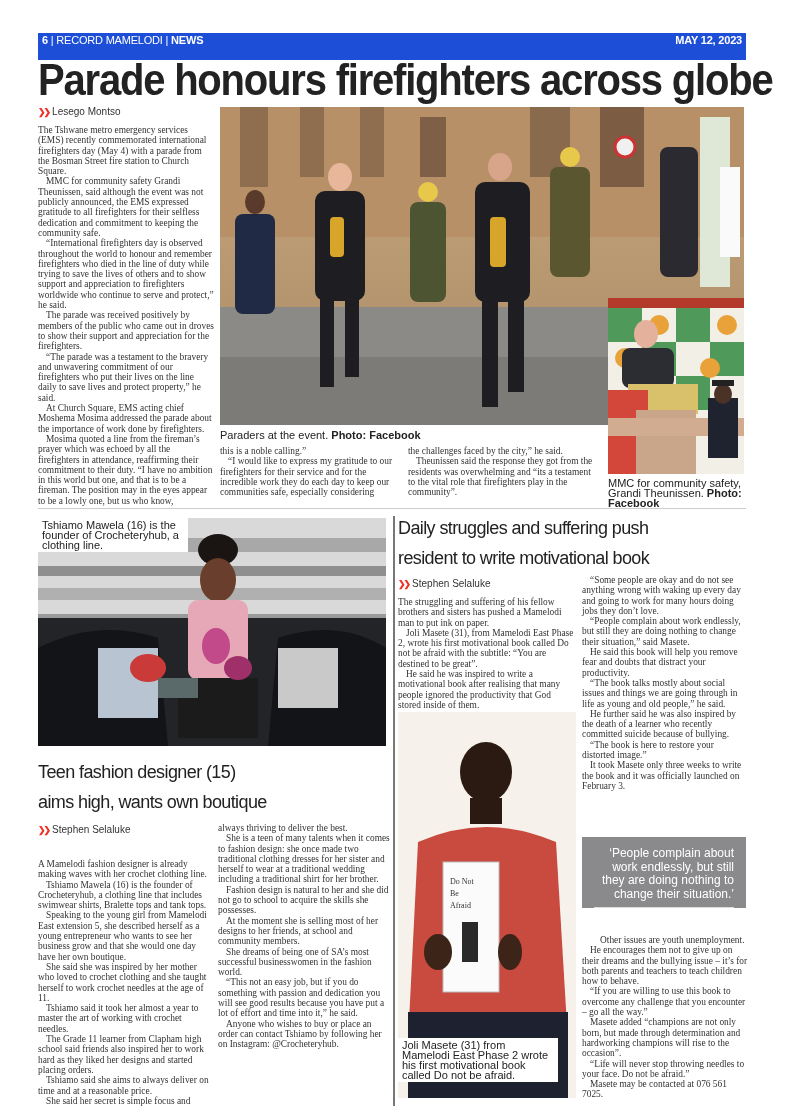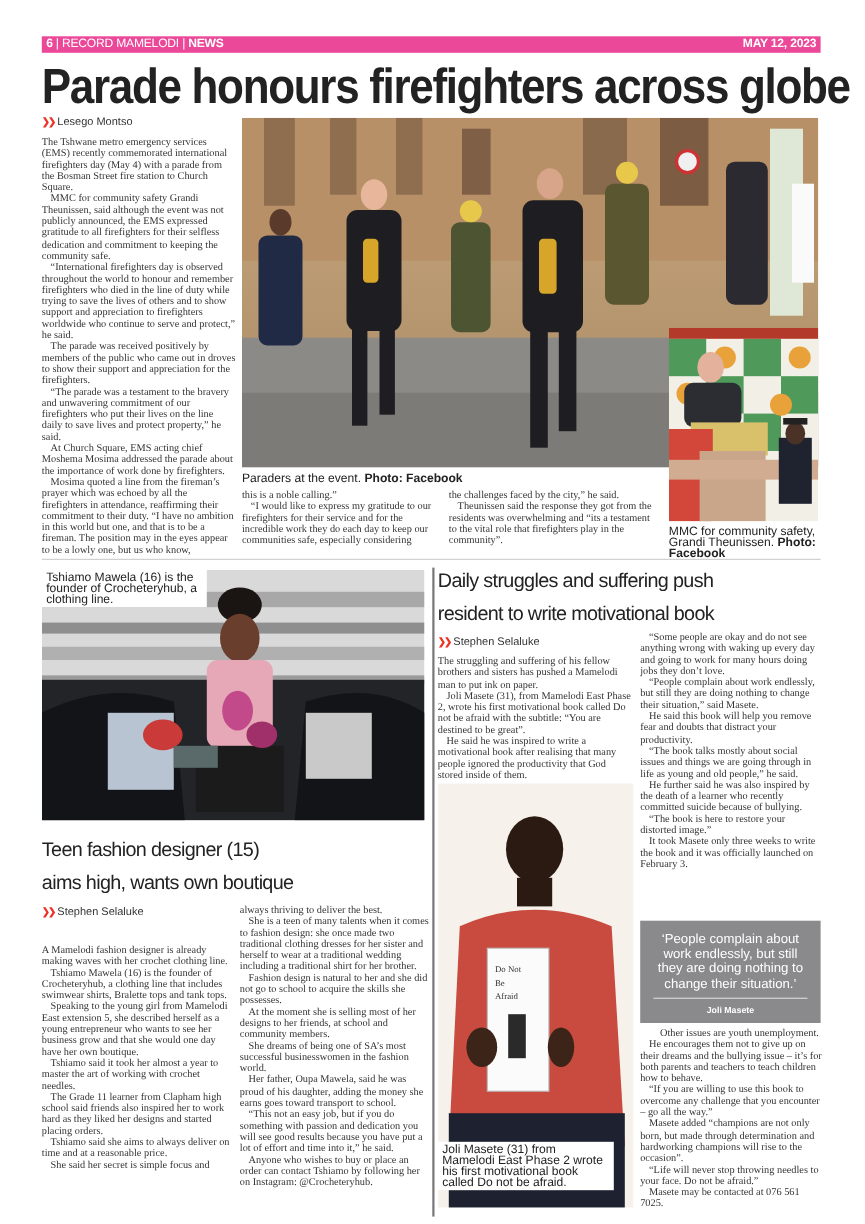--- a/index.html
+++ b/index.html
@@ -1,36 +1,36 @@
 <!DOCTYPE html>
 <html><head>
 <meta charset="utf-8">
 <style>
   *{box-sizing:border-box;margin:0;padding:0;}
   html,body{width:786px;height:1113px;background:#fff;overflow:hidden;}
   body{position:relative;font-family:"Liberation Serif",serif;color:#333;}
   .abs{position:absolute;}
-  .bar{left:38px;top:33px;width:708px;height:15px;background:#ec4899;color:#fff;
+  .bar{left:38px;top:33px;width:708px;height:27px;background:#1d4ed8;color:#fff;
        font-family:"Liberation Sans",sans-serif;font-size:11px;font-weight:bold;line-height:15px;
        padding:0 4px;display:flex;justify-content:space-between;letter-spacing:-0.2px;}
   .bar .thin{font-weight:normal;}
   .headline{left:38px;top:52px;width:710px;font-family:"Liberation Sans",sans-serif;font-weight:bold;
        font-size:40px;line-height:48px;color:#222;letter-spacing:-1.2px;transform:scaleY(1.12);transform-origin:top left;white-space:nowrap;}
   .byline{font-family:"Liberation Sans",sans-serif;font-size:10px;color:#333;}
   .byline .arr{color:#ee3124;font-weight:bold;font-size:9px;margin-right:3px;letter-spacing:-2px;}
   .col{font-size:9.4px;line-height:10.3px;color:#333;text-align:left;}
   .col p{text-indent:8px;}
   .col p.first{text-indent:0;}
   .photo{overflow:hidden;}
   .cap{font-family:"Liberation Sans",sans-serif;font-size:11px;line-height:10px;color:#222;}
   .cap b{font-weight:bold;}
   .h2{font-family:"Liberation Sans",sans-serif;font-weight:normal;color:#222;font-size:18px;line-height:30px;letter-spacing:-0.6px;white-space:nowrap;}
   .vline{background:#777;}
   .hline{background:#ccc;}
-  .pull{background:#8a8a8c;color:#fff;font-family:"Liberation Sans",sans-serif;text-align:center;}
+  .pull{background:#8a8a8c;color:#fff;font-family:"Liberation Sans",sans-serif;text-align:right;}
   .pull .q{font-size:12px;line-height:13.5px;padding:10px 12px 6px;}
   .pull .rule{height:1px;background:#ddd;margin:0 12px;}
   .pull .who{font-size:8px;font-weight:bold;padding:6px 0 7px;}
   .capbox{background:#fff;padding:2px 4px;}
 </style>
 </head>
 <body>
 
 <div class="abs bar">
   <span>
@@ -178,32 +178,32 @@
 </div>
 
 <div class="abs byline" style="left:38px;top:824px;">
   <span class="arr">❯❯</span><span>Stephen Selaluke</span>
 </div>
 
 <div class="abs col" style="left:38px;top:843px;width:176px;margin-top:16px;">
   <p class="first">A Mamelodi fashion designer is already making waves with her crochet clothing line.</p>
   <p>Tshiamo Mawela (16) is the founder of Crocheteryhub, a clothing line that includes swimwear shirts, Bralette tops and tank tops.</p>
   <p>Speaking to the young girl from Mamelodi East extension 5, she described herself as a young entrepreneur who wants to see her business grow and that she would one day have her own boutique.</p>
+  <p>She said she was inspired by her mother who loved to crochet clothing and she taught herself to work crochet needles at the age of 11.</p>
   <p>Tshiamo said it took her almost a year to master the art of working with crochet needles.</p>
   <p>The Grade 11 learner from Clapham high school said friends also inspired her to work hard as they liked her designs and started placing orders.</p>
   <p>Tshiamo said she aims to always deliver on time and at a reasonable price.</p>
   <p>She said her secret is simple focus and</p>
 </div>
 <div class="abs col" style="left:218px;top:823px;width:172px;">
   <p class="first">always thriving to deliver the best.</p>
   <p>She is a teen of many talents when it comes to fashion design: she once made two traditional clothing dresses for her sister and herself to wear at a traditional wedding including a traditional shirt for her brother.</p>
   <p>Fashion design is natural to her and she did not go to school to acquire the skills she possesses.</p>
   <p>At the moment she is selling most of her designs to her friends, at school and community members.</p>
   <p>She dreams of being one of SA’s most successful businesswomen in the fashion world.</p>
-  <p>Her father, Oupa Mawela, said he was proud of his daughter, adding the money she earns goes toward transport to school.</p>
   <p>“This not an easy job, but if you do something with passion and dedication you will see good results because you have put a lot of effort and time into it,” he said.</p>
   <p>Anyone who wishes to buy or place an order can contact Tshiamo by following her on Instagram: @Crocheteryhub.</p>
 </div>
 
 <div class="abs vline" style="left:393px;top:516px;width:2px;height:590px;"></div>
 
 <div class="abs h2" style="left:398px;top:513px;">
   <div>Daily struggles and suffering push</div>
   <div>resident to write motivational book</div>
 </div>
@@ -242,21 +242,20 @@
   <p>He said this book will help you remove fear and doubts that distract your productivity.</p>
   <p>“The book talks mostly about social issues and things we are going through in life as young and old people,” he said.</p>
   <p>He further said he was also inspired by the death of a learner who recently committed suicide because of bullying.</p>
   <p>“The book is here to restore your distorted image.”</p>
   <p>It took Masete only three weeks to write the book and it was officially launched on February 3.</p>
 </div>
 
 <div class="abs pull" style="left:582px;top:837px;width:164px;">
   <div class="q">‘People complain about work endlessly, but still they are doing nothing to change their situation.’</div>
   <div class="rule"></div>
-  <div class="who">Joli Masete</div>
 </div>
 
 <div class="abs col" style="left:582px;top:935px;width:166px;">
   <p style="text-indent:18px;">Other issues are youth unemployment.</p>
   <p>He encourages them not to give up on their dreams and the bullying issue – it’s for both parents and teachers to teach children how to behave.</p>
   <p>“If you are willing to use this book to overcome any challenge that you encounter – go all the way.”</p>
   <p>Masete added “champions are not only born, but made through determination and hardworking champions will rise to the occasion”.</p>
   <p>“Life will never stop throwing needles to your face. Do not be afraid.”</p>
   <p>Masete may be contacted at 076 561 7025.</p>
 </div>

